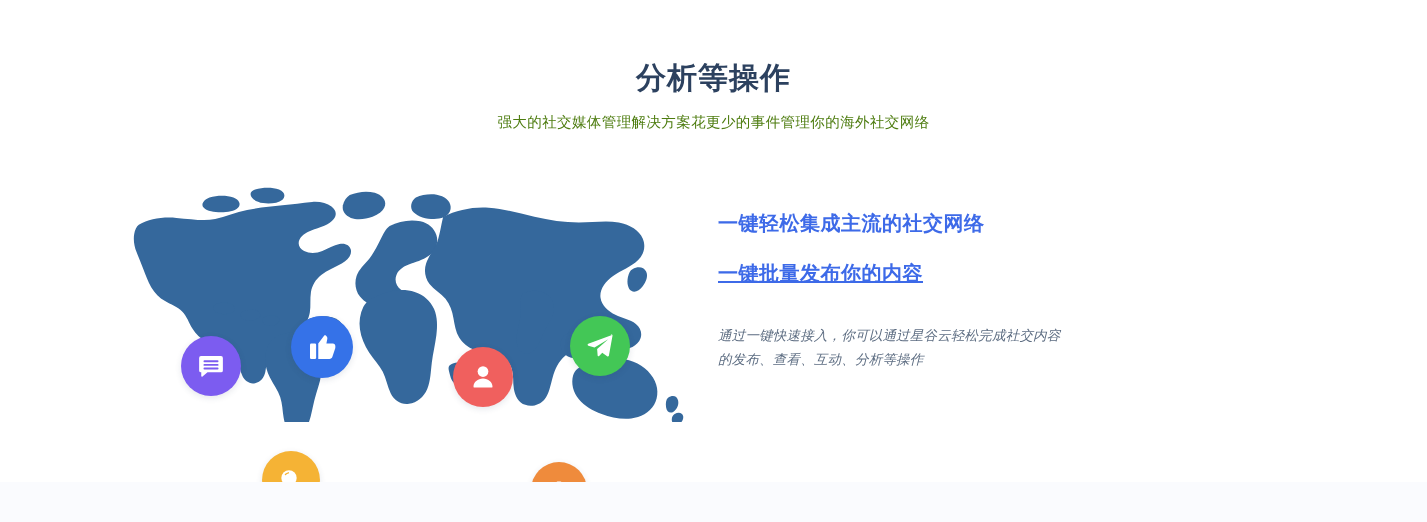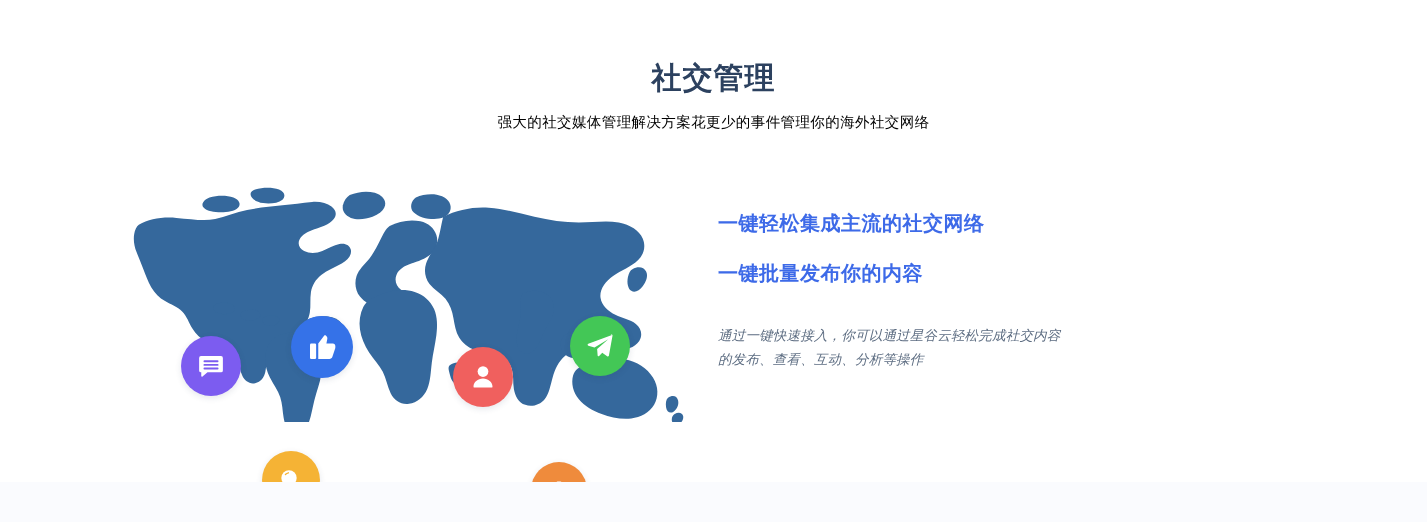--- a/index.html
+++ b/index.html
@@ -36,21 +36,21 @@
     line-height: 40px;
     font-weight: bold;
     color: #2c415f;
     letter-spacing: 1px;
   }
   .section-subtitle {
     margin: 14px 0 4px 0;
     font-size: 14.5px;
     line-height: 20px;
     font-weight: normal;
-    color: #000000;
+    color: #4d7c0f;
     letter-spacing: 0.4px;
   }
 
   
   .content-row {
     position: absolute;
     top: 150px;
     left: 0;
     width: 1427px;
     height: 270px;
@@ -99,20 +99,21 @@
   .headline {
     margin: 0;
     font-size: 20px;
     line-height: 26px;
     font-weight: bold;
     color: #3d6ae8;
     letter-spacing: 0.5px;
   }
   .headline + .headline {
     margin-top: 24px;
+    text-decoration: underline;
   }
   .body-copy {
     margin: 38px 0 0 0;
     font-size: 13.5px;
     line-height: 24px;
     color: #5d6d82;
     letter-spacing: 0.2px;
     max-width: 346px;
     font-style: italic;
   }
@@ -126,21 +127,21 @@
     height: 40px;
     background: #fafbfe;
   }
 </style>
 </head>
 <body>
 
 <div class="page">
 
   <div class="section-header">
-    <h1 class="section-title">社交管理</h1>
+    <h1 class="section-title">分析等操作</h1>
     <p class="section-subtitle">强大的社交媒体管理解决方案花更少的事件管理你的海外社交网络</p>
   </div>
 
   <div class="content-row">
 
     <div class="map-wrap">
       <svg viewBox="0 0 1000 456" xmlns="http://www.w3.org/2000/svg" aria-hidden="true">
         <g fill="#35689c">
 
           <path d="M26,110 C44,100 66,96 92,98 C118,100 140,104 160,100 C178,96 196,88 216,84

